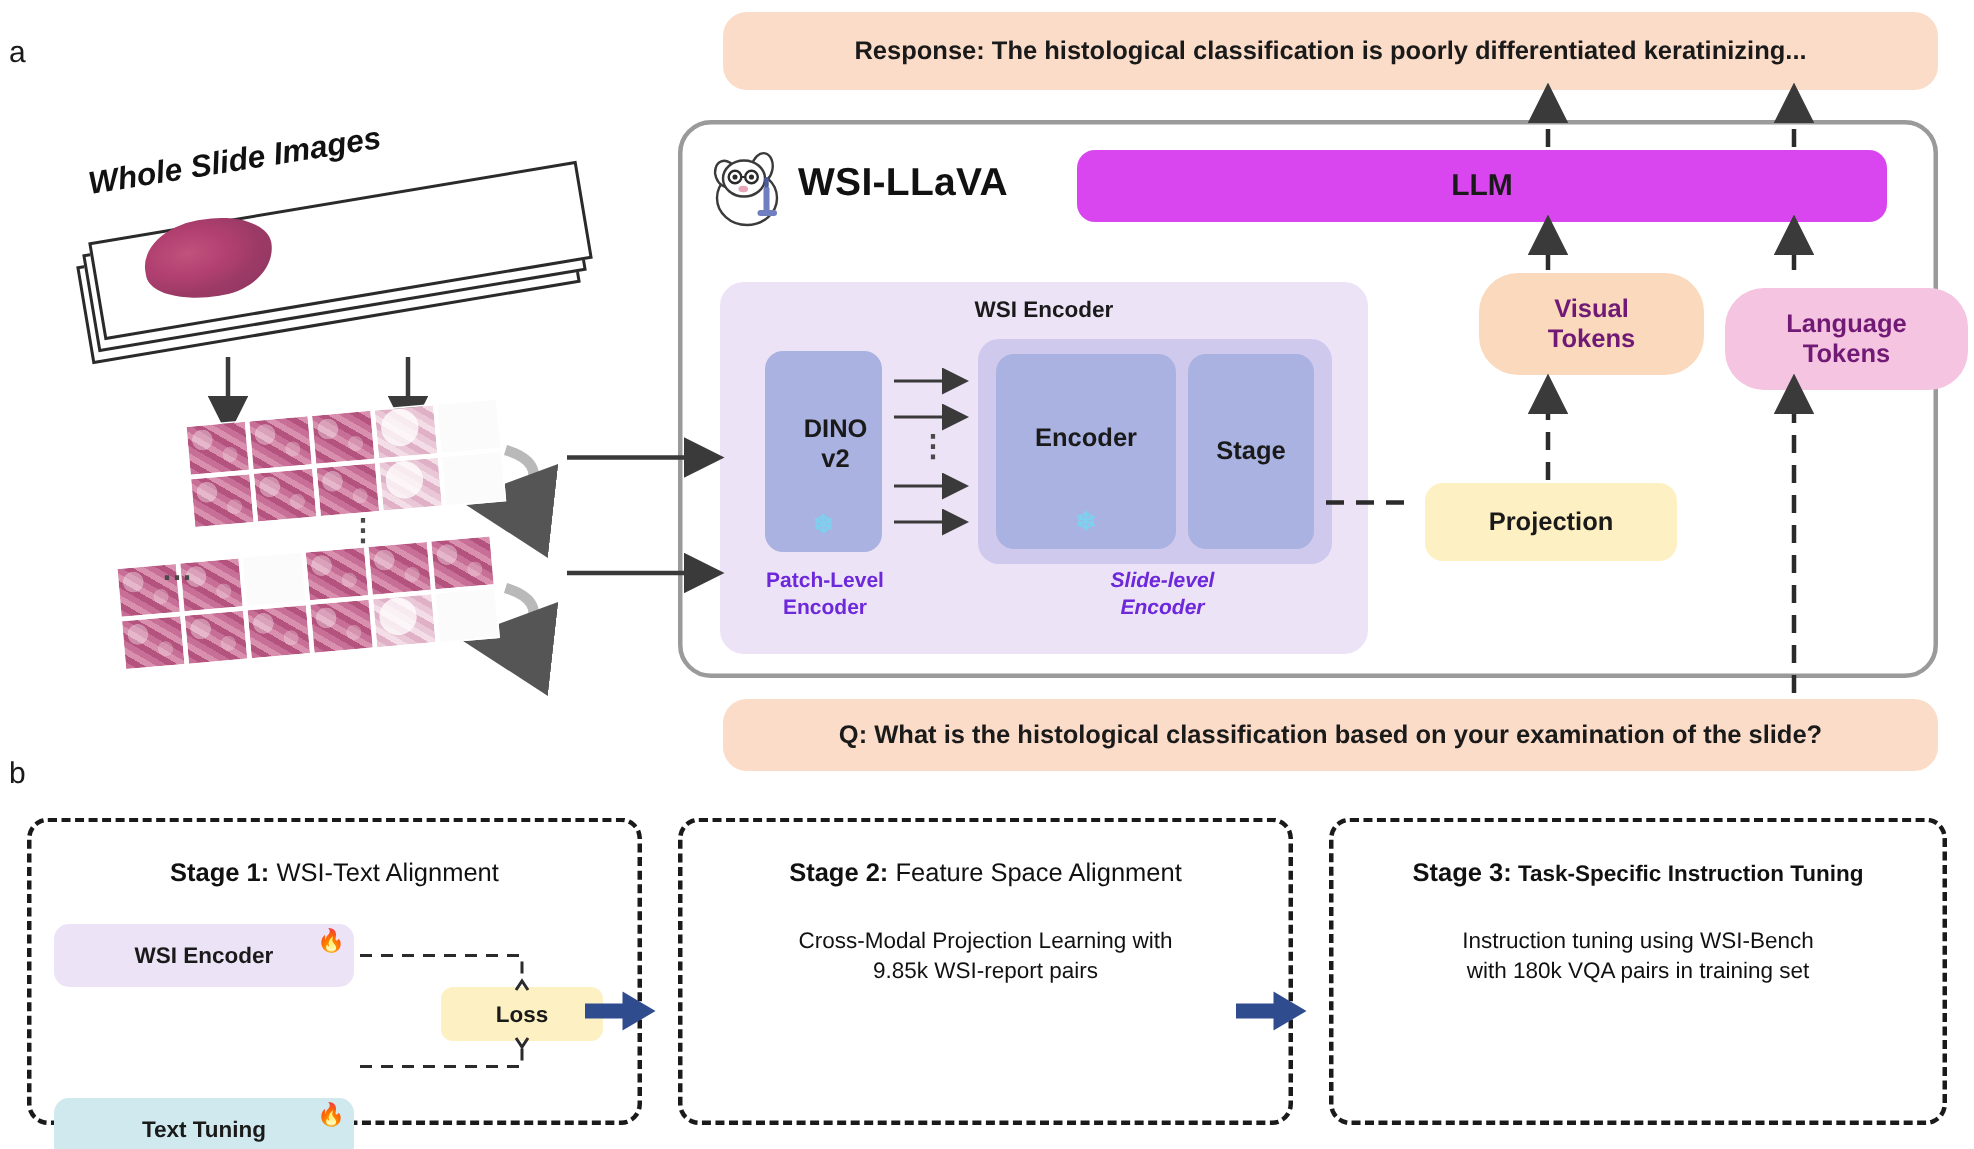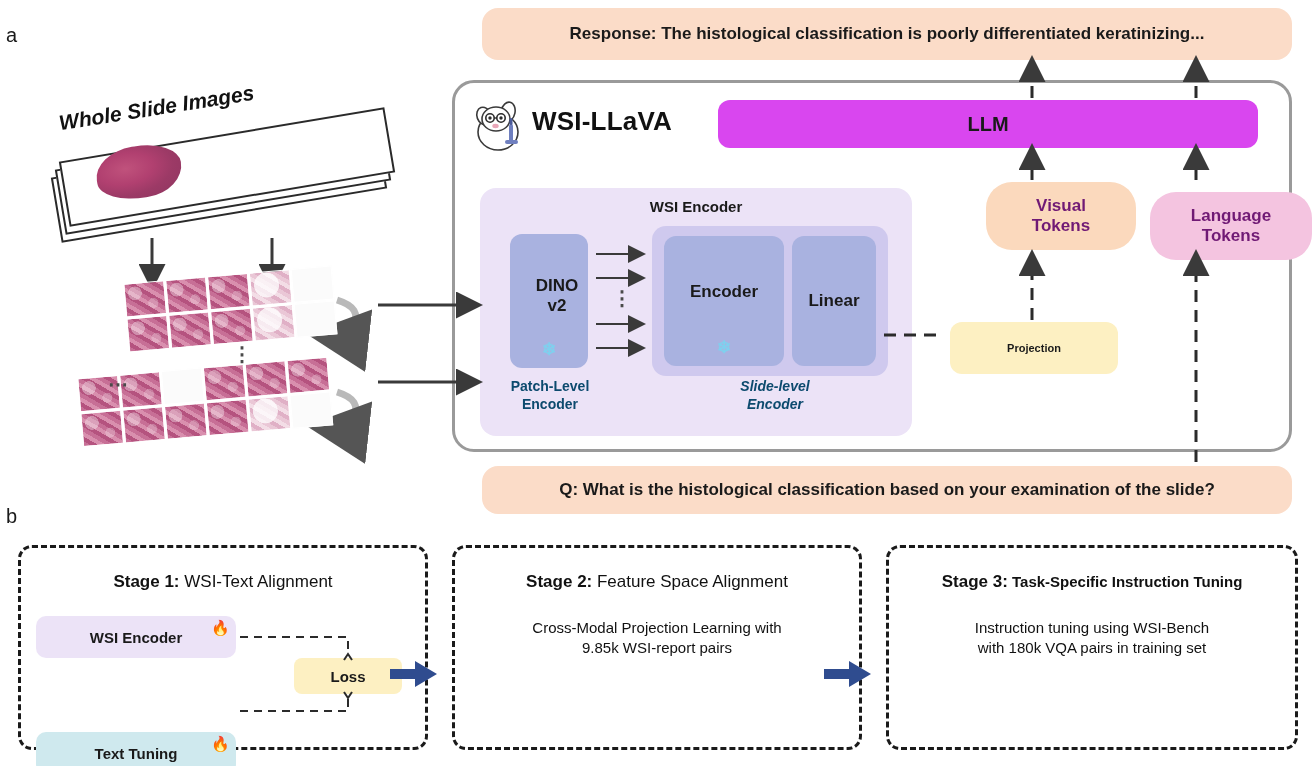--- a/index.html
+++ b/index.html
@@ -89,21 +89,21 @@
     box-sizing: border-box;
   }
   .slide-level-wrap {
     background: #cfc9ee;
     border-radius: 14px;
     box-sizing: border-box;
   }
   .sub-caption {
     font-size: 14px;
     font-weight: bold;
-    color: #0c4a6e;
+    color: #6d28d9;
     text-align: center;
     line-height: 1.25;
   }
 
   .pill {
     border-radius: 26px;
     display: flex;
     align-items: center;
     justify-content: center;
     text-align: center;
@@ -115,21 +115,21 @@
   }
   .pill-visual { background: #fbd9bd; }
   .pill-language { background: #f4c4e0; }
 
   .proj-box {
     background: #fdf0c2;
     border-radius: 12px;
     display: flex;
     align-items: center;
     justify-content: center;
-    font-size: 11px;
+    font-size: 17px;
     font-weight: bold;
     color: #1a1a1a;
   }
 
   
   .wsi-title {
     font-size: 21px;
     font-weight: bold;
     font-style: italic;
     color: #111;
@@ -274,21 +274,21 @@
   <span style="position:absolute; top:42px; left:16px; right:0;">DINO<br>v2</span>
   <span style="position:absolute; bottom:8px; left:0; right:0; font-size:17px; color:#7fd0ee;">❄</span>
 </div>
 <div class="abs sub-caption" style="left:490px; top:378px; width:120px;">Patch-Level<br>Encoder</div>
 
 <div class="abs slide-level-wrap" style="left:652px; top:226px; width:236px; height:150px;"></div>
 <div class="abs blue-block" style="left:664px; top:236px; width:120px; height:130px;">
   <span style="position:absolute; top:46px; left:0; right:0;">Encoder</span>
   <span style="position:absolute; bottom:8px; left:0; right:0; font-size:17px; color:#7fd0ee;">❄</span>
 </div>
-<div class="abs blue-block" style="left:792px; top:236px; width:84px; height:130px;">Linear</div>
+<div class="abs blue-block" style="left:792px; top:236px; width:84px; height:130px;">Stage</div>
 <div class="abs sub-caption" style="left:700px; top:378px; width:150px;font-style:italic;">Slide-level<br>Encoder</div>
 
 <div class="abs proj-box" style="left:950px; top:322px; width:168px; height:52px;">Projection</div>
 
 <div class="abs pill pill-visual" style="left:958px; top:182px; width:150px; height:68px;">Visual<br>Tokens</div>
 <div class="abs pill pill-language" style="left:1122px; top:192px; width:162px; height:68px;">Language<br>Tokens</div>
 
 <div class="abs wsi-title" style="left:58px; top:96px;">Whole Slide Images</div>
 
 <div class="abs" style="left:28px; top:108px; width:400px; height:130px;">

